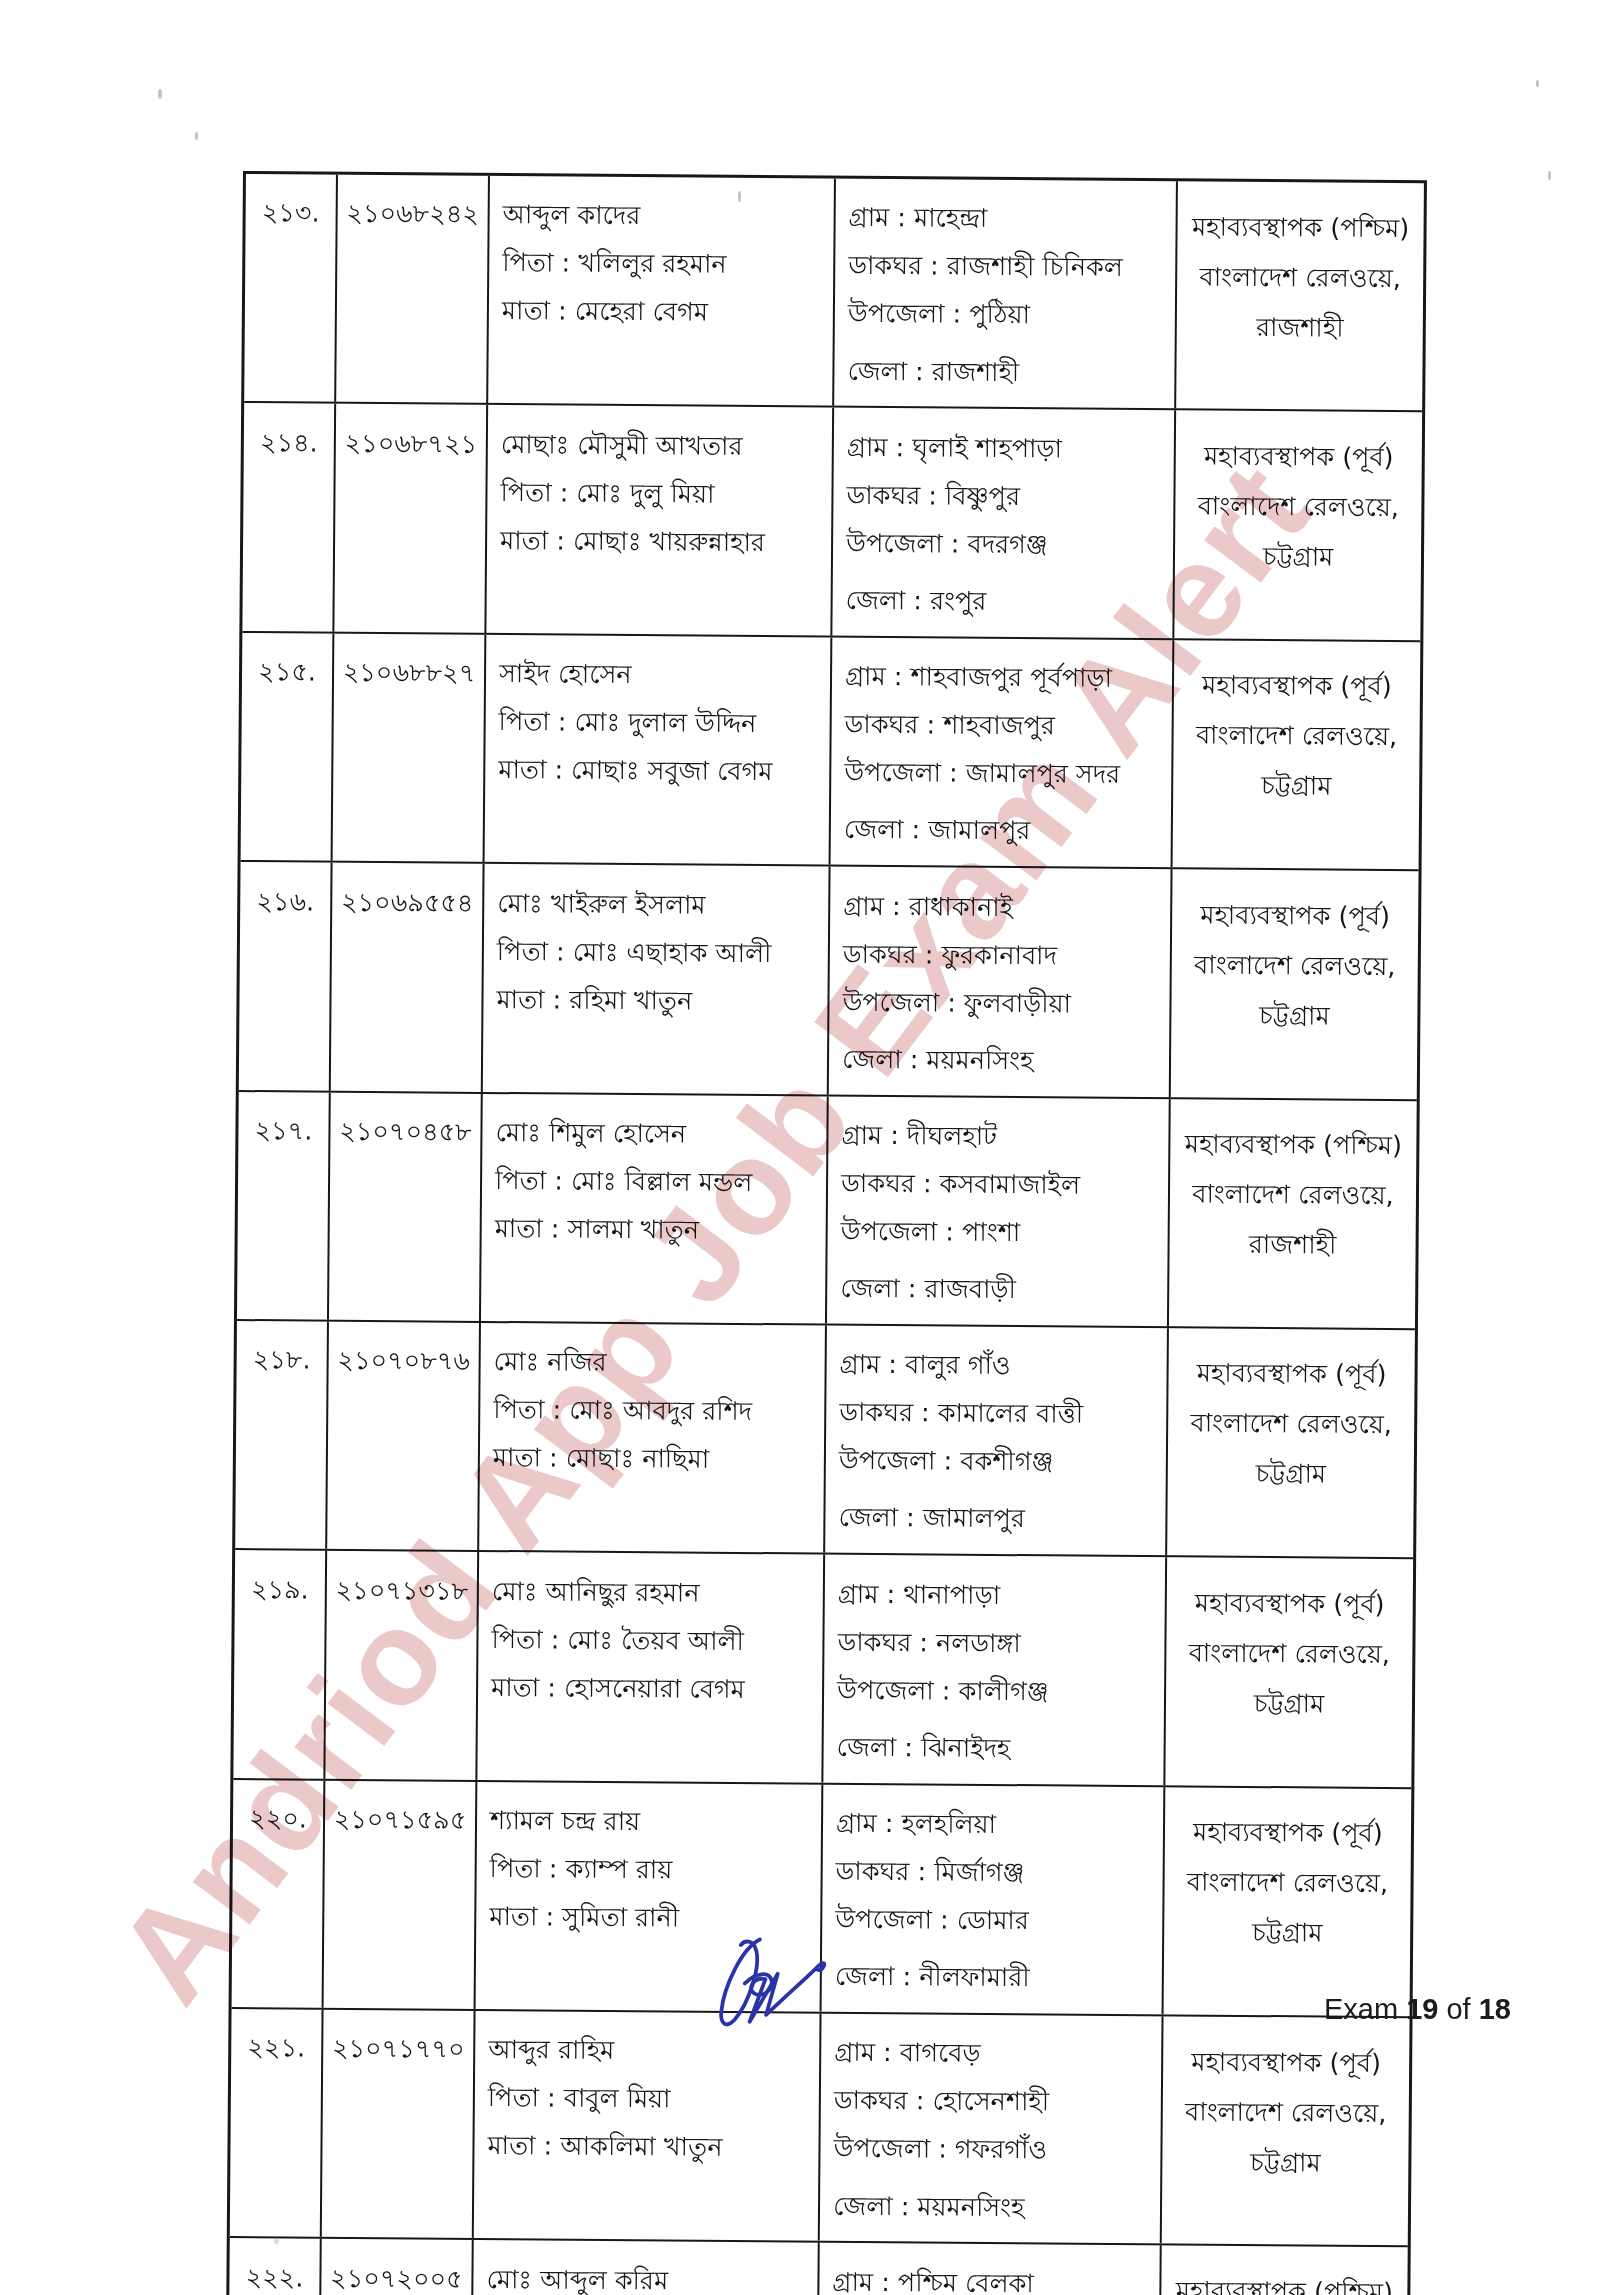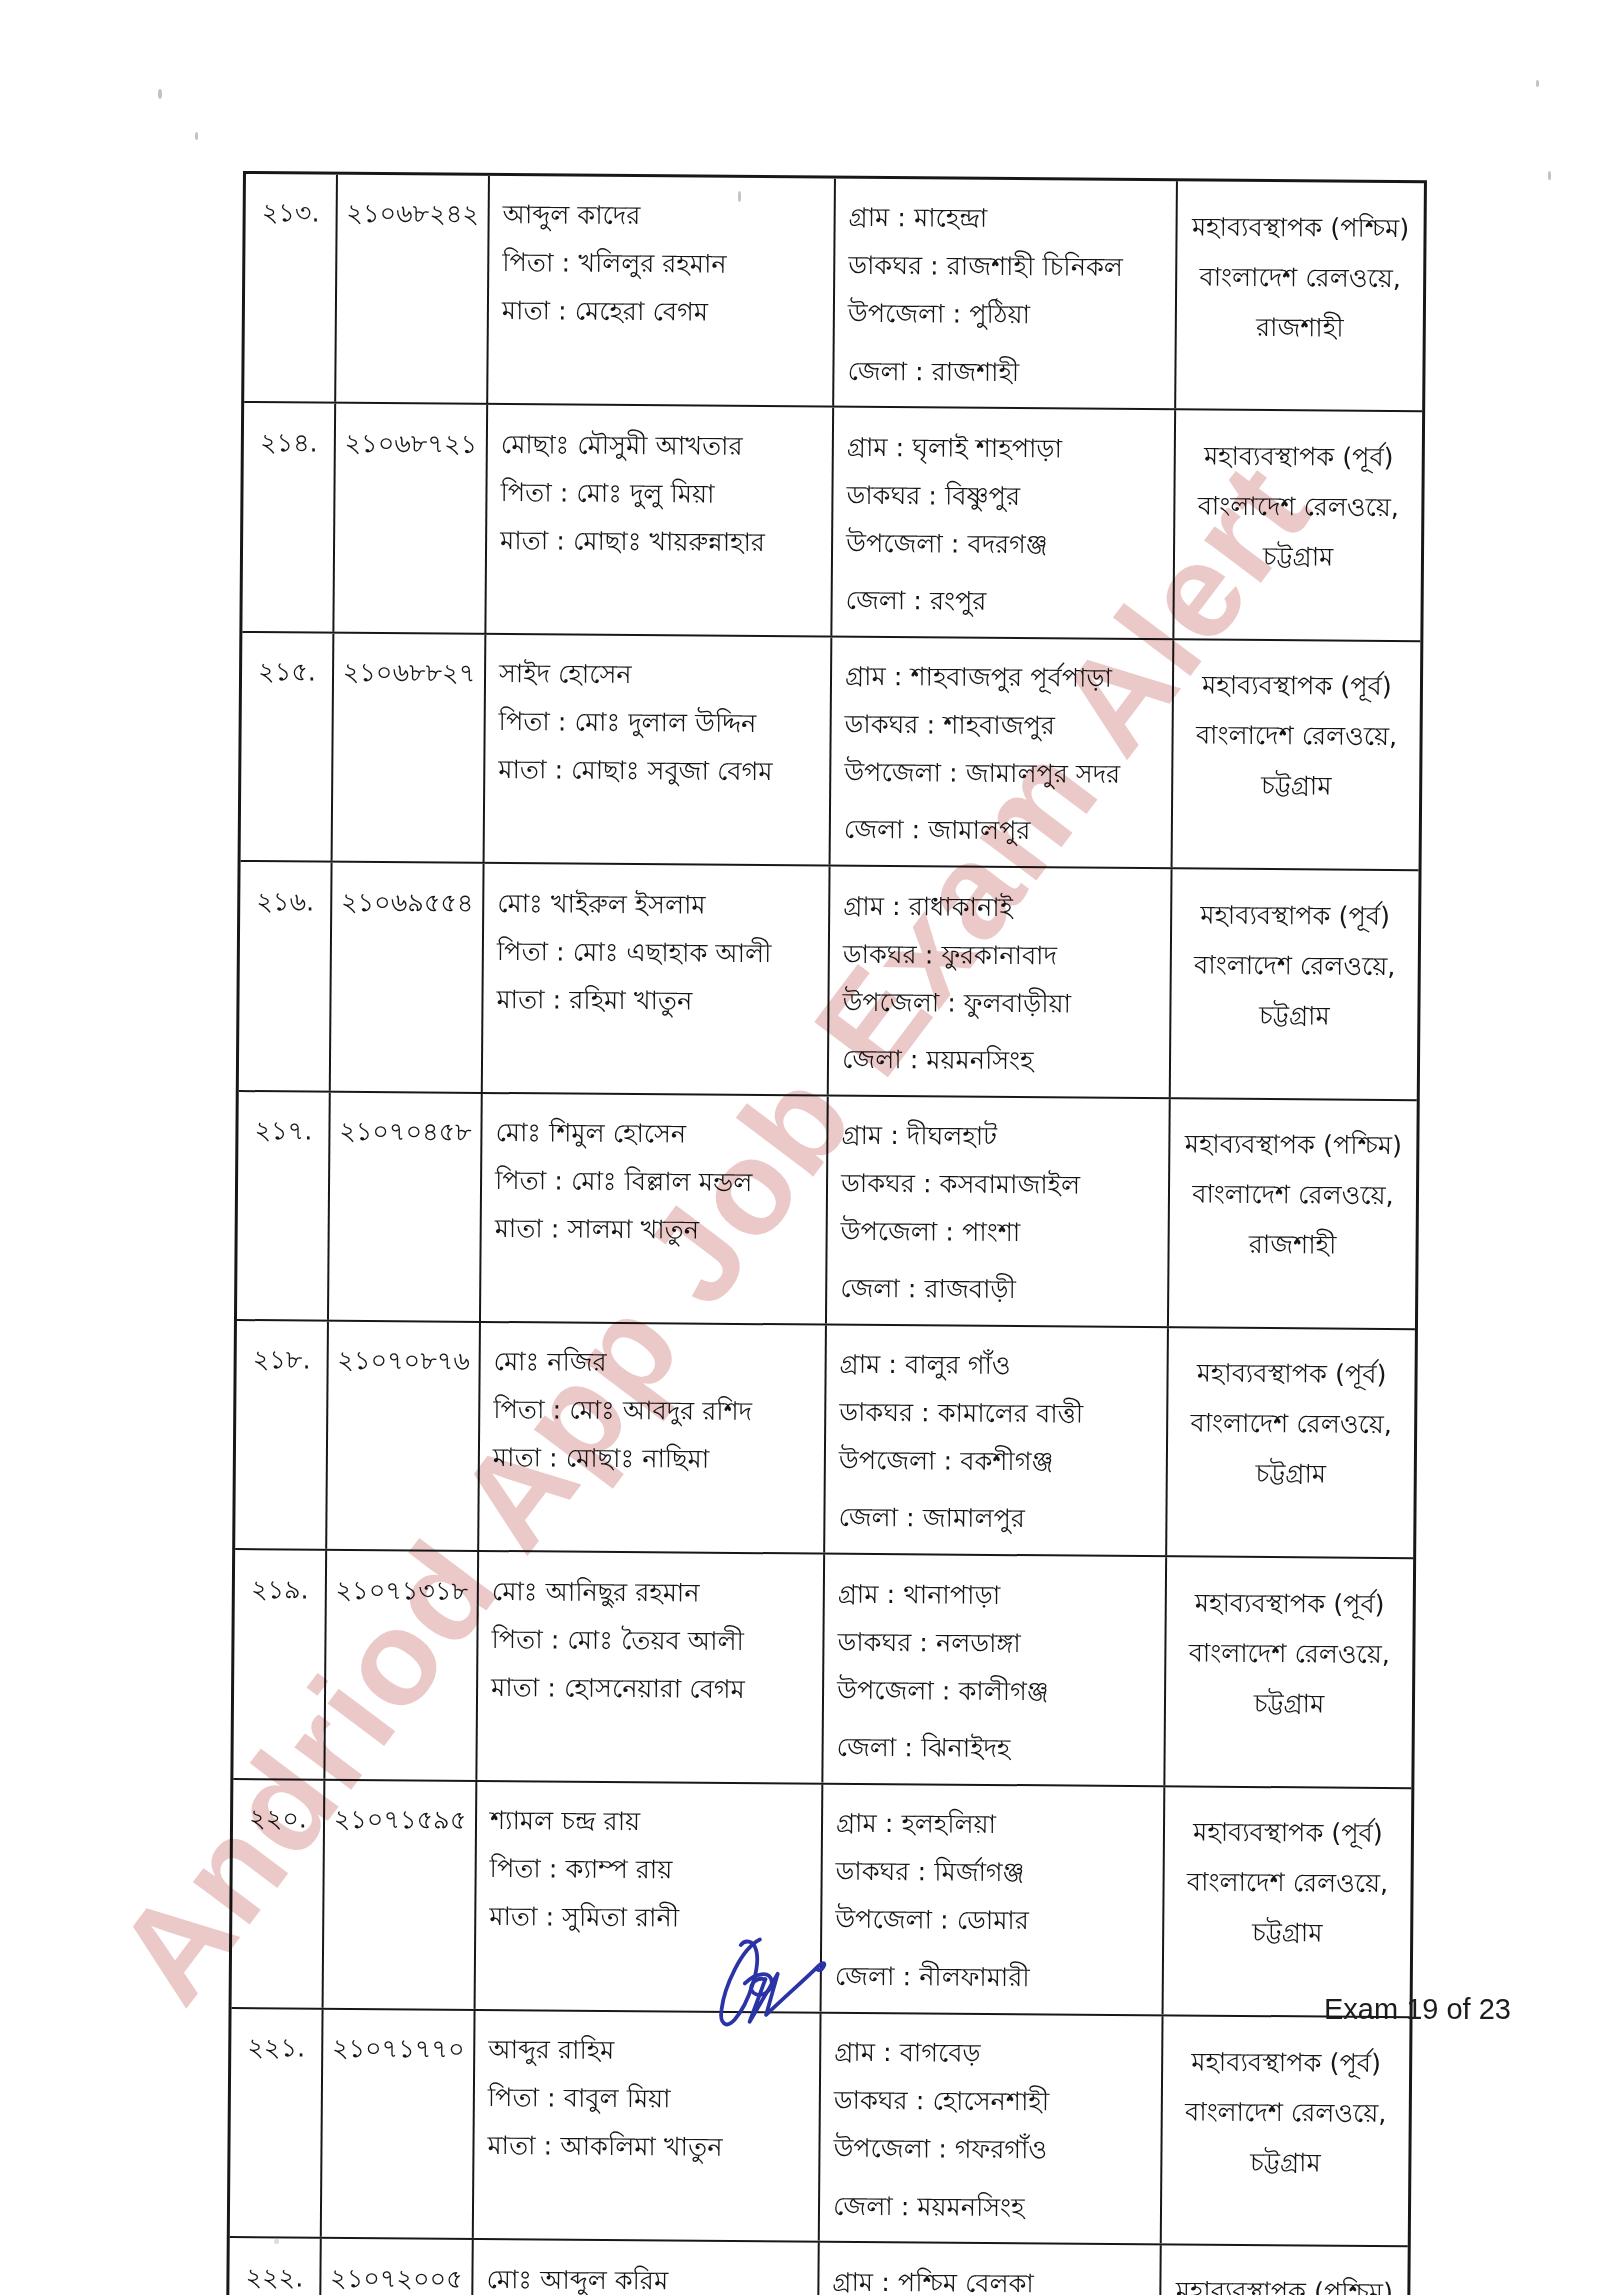--- a/index.html
+++ b/index.html
@@ -59,21 +59,21 @@
     position:absolute;
     left:1315px; top:1993px;
     width:196px;
     font-size:29px;
     font-family:"Liberation Sans", sans-serif;
     color:#1c1c1c;
     text-align:right;
     z-index:3;
     white-space:nowrap;
   }
-  .footer .bold{font-weight:normal;}
+  .footer .bold{font-weight:bold;}
   
   .signature{
     position:absolute;
     left:701px; top:1932px;
     width:137px; height:111px;
     z-index:4;
   }
   
   .speck{
     position:absolute;
@@ -295,15 +295,15 @@
 
 <svg class="signature" viewBox="0 0 200 160">
   <g fill="none" stroke="#2a34a6" stroke-width="5.5" stroke-linecap="round" stroke-linejoin="round">
     <path d="M 86 10 C 58 24 34 80 30 112 C 27 132 36 141 49 127 C 70 103 88 48 80 24 C 76 11 64 10 58 18"></path>
     <path d="M 64 74 C 80 58 100 56 103 70 C 106 84 88 96 77 88 C 67 80 78 64 94 68"></path>
     <path d="M 94 68 L 71 130 L 112 60 L 95 120 C 122 94 154 66 172 48 C 178 42 183 44 178 51 C 176 55 171 56 169 53"></path>
   </g>
 </svg>
 
 <div class="footer">
-  <span>Exam </span><span class="bold">19</span><span> of </span><span class="bold">23</span>
+  <span>Exam </span><span class="bold">19</span><span> of </span><span class="bold">18</span>
 </div>
 
 
 </body></html>

